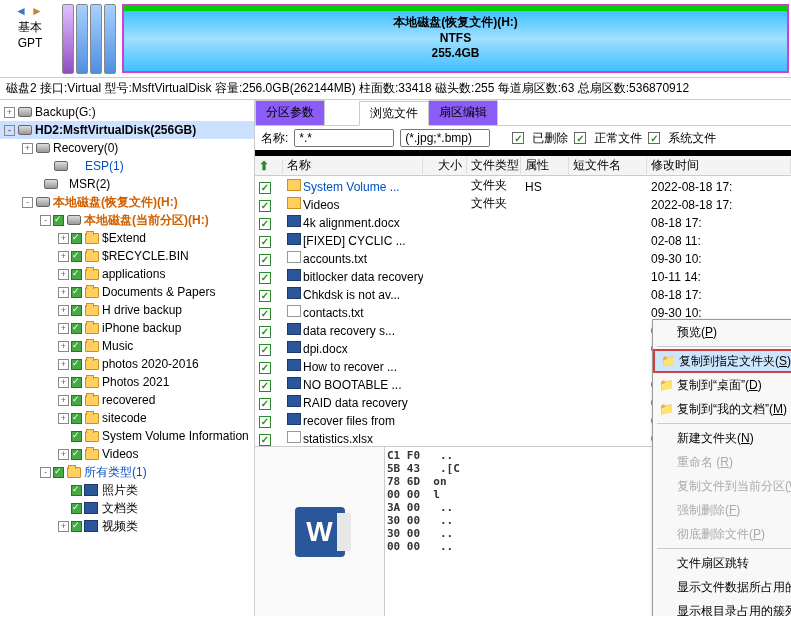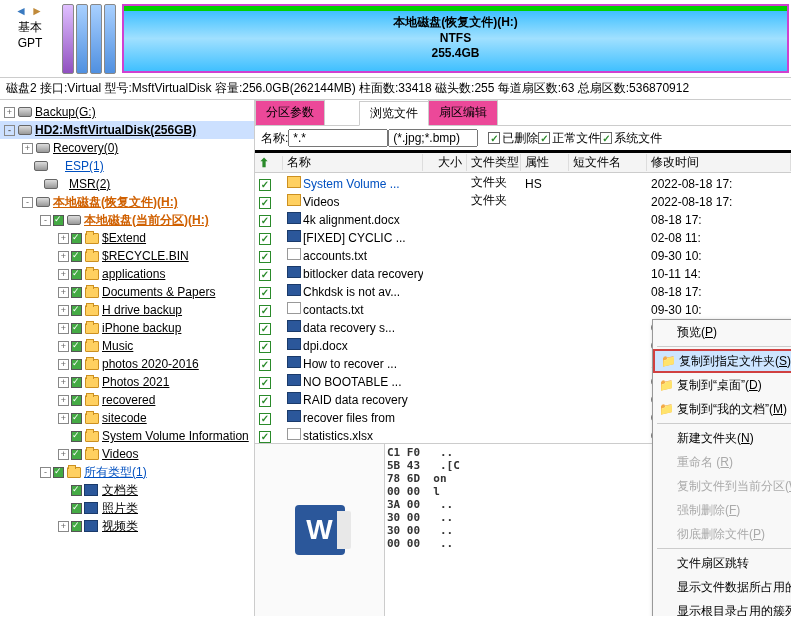--- a/index.html
+++ b/index.html
@@ -21,29 +21,29 @@
 .tree-row { display: flex; align-items: center; height: 18px; white-space: nowrap; padding-left: 4px; }
 .exp { width: 11px; height: 11px; border: 1px solid #888; display: inline-flex; align-items: center; justify-content: center; font-size: 9px; margin-right: 2px; color: #666; line-height: 1; }
 .exp.blank { border: none; }
 .tchk { width: 11px; height: 11px; border: 1px solid #555; display: inline-block; margin-right: 2px; position: relative; }
 .tchk.green { background: #4a4; }
 .tchk.green::after { content: "✓"; color: #fff; font-size: 9px; position: absolute; top: -2px; left: 0; }
 .ticon { width: 16px; height: 14px; display: inline-flex; align-items: center; justify-content: center; margin-right: 2px; }
 .hdd { background: linear-gradient(#ddd,#999); border: 1px solid #666; border-radius: 2px; width: 14px; height: 10px; }
 .fold { width: 14px; height: 11px; background: #ffd060; border: 1px solid #cc9020; border-radius: 1px; position: relative; }
 .fold::before { content: ""; position: absolute; top: -3px; left: 0; width: 6px; height: 3px; background: #ffd060; border: 1px solid #cc9020; border-bottom: none; }
-.tlabel { white-space: nowrap; text-decoration: underline; }
+.tlabel { white-space: nowrap; }
 .orange { color: #d06000; font-weight: bold; }
 .blue { color: #0050c0; }
 .sel-tree { background: #cce0ff; font-weight: bold; }
 .right { flex: 1; display: flex; flex-direction: column; position: relative; overflow: hidden; }
 .tabs { display: flex; border-bottom: 1px solid #ccc; }
-.tab { padding: 3px 10px; border: 1px solid #ccc; border-bottom: none; background: #ec4899; margin-right: -1px; }
+.tab { padding: 3px 10px; border: 1px solid #ccc; border-bottom: none; background: #8b5cf6; margin-right: -1px; }
 .tab.active { background: #fff; border-bottom: 1px solid #fff; position: relative; top: 1px; margin-left: 35px; }
-.filter-row { display: flex; align-items: center; padding: 3px 6px; border-bottom: 3px solid #000000; }
+.filter-row { display: flex; align-items: center; gap: 6px; padding: 3px 6px; border-bottom: 6px solid #000000; }
 .filter-row input[type=text] { height: 18px; padding: 0 3px; }
 .chk { width: 12px; height: 12px; border: 1px solid #666; display: inline-flex; align-items: center; justify-content: center; margin-right: 2px; }
 .chk.on::after { content: "✓"; font-size: 10px; color: #2a8a2a; font-weight: bold; }
 .file-header { display: flex; background: #f4f4f4; border-bottom: 1px solid #ccc; height: 20px; align-items: center; }
 .fh { padding: 0 4px; border-right: 1px solid #ddd; overflow: hidden; white-space: nowrap; }
 .c-chk { width: 28px; }
 .c-name { width: 140px; }
 .c-size { width: 44px; text-align: right; }
 .c-type { width: 54px; }
 .c-attr { width: 48px; }
@@ -119,21 +119,21 @@
         </span>
         <span class="tlabel ">HD2:MsftVirtualDisk(256GB)</span>
       </div>
       <div class="tree-row" style="padding-left: 22px;">
         <span class="exp">+</span>
         <span class="ticon">
           <span class="hdd"></span>
         </span>
         <span class="tlabel ">Recovery(0)</span>
       </div>
-      <div class="tree-row" style="padding-left: 6px; gap: 14px;">
+      <div class="tree-row" style="padding-left: 26px; gap: 14px;">
         <span class="exp blank"></span>
         <span class="ticon">
           <span class="hdd"></span>
         </span>
         <span class="tlabel blue ">ESP(1)</span>
       </div>
       <div class="tree-row" style="padding-left: 22px; gap: 8px;">
         <span class="exp blank"></span>
         <span class="ticon">
           <span class="hdd"></span>
@@ -266,29 +266,29 @@
           <span class="fold"></span>
         </span>
         <span class="tlabel blue ">所有类型(1)</span>
       </div>
       <div class="tree-row" style="padding-left: 58px;">
         <span class="exp blank"></span>
         <span class="tchk green"></span>
         <span class="ticon">
           <span class="ficon doc"></span>
         </span>
+        <span class="tlabel ">照片类</span>
+      </div>
+      <div class="tree-row" style="padding-left: 58px;">
+        <span class="exp blank"></span>
+        <span class="tchk green"></span>
+        <span class="ticon">
+          <span class="ficon doc"></span>
+        </span>
         <span class="tlabel ">文档类</span>
-      </div>
-      <div class="tree-row" style="padding-left: 58px;">
-        <span class="exp blank"></span>
-        <span class="tchk green"></span>
-        <span class="ticon">
-          <span class="ficon doc"></span>
-        </span>
-        <span class="tlabel ">照片类</span>
       </div>
       <div class="tree-row" style="padding-left: 58px;">
         <span class="exp">+</span>
         <span class="tchk green"></span>
         <span class="ticon">
           <span class="ficon doc"></span>
         </span>
         <span class="tlabel ">视频类</span>
       </div>
     </div>

